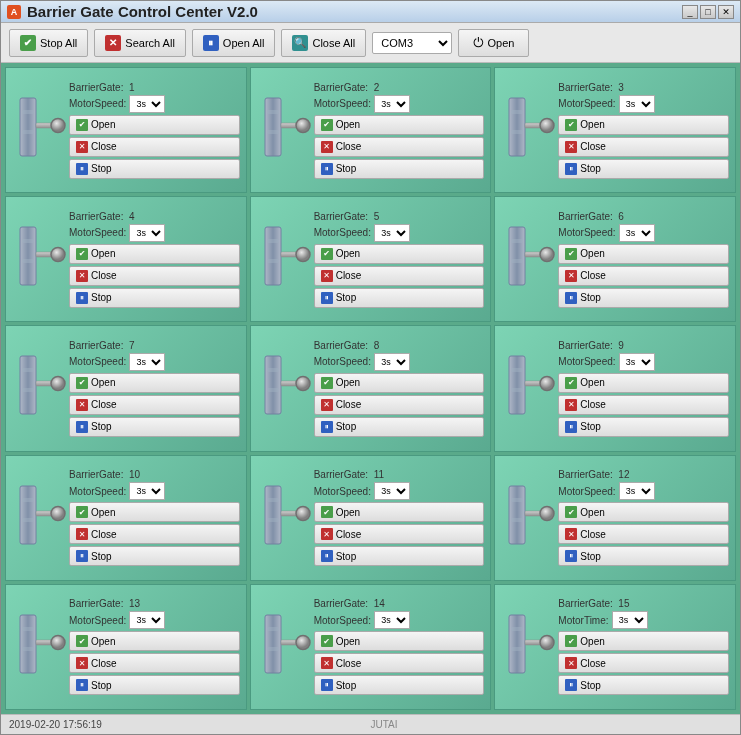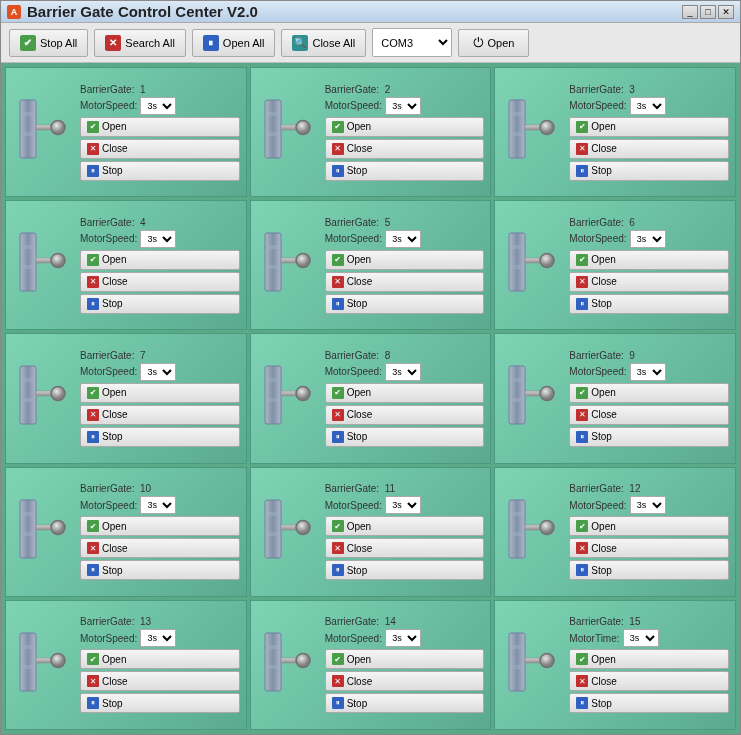--- a/index.html
+++ b/index.html
@@ -78,21 +78,21 @@
       border-radius: 2px;
       display: flex; align-items: center; justify-content: center;
       font-size: 10px;
       font-weight: bold;
     }
     .btn-icon.green { background: #4a9e4a; color: white; }
     .btn-icon.red { background: #c03030; color: white; }
     .btn-icon.blue { background: #3060c0; color: white; }
     .btn-icon.teal { background: #309090; color: white; }
     .com-select {
-      height: 29px;
+      height: 22px;
       padding: 0 4px;
       border: 1px solid #aaa;
       background: white;
       font-size: 11px;
       border-radius: 2px;
       min-width: 80px;
     }
     .open-btn {
       height: 28px;
       padding: 0 14px;
@@ -113,21 +113,21 @@
       grid-template-rows: repeat(5, 1fr);
       gap: 3px;
     }
     .gate-cell {
       background: linear-gradient(135deg, #7dd4b4 0%, #5aaa90 100%);
       border: 1px solid #4a9a80;
       display: flex;
       flex-direction: row;
       align-items: center;
       padding: 4px 6px;
-      gap: 13px;
+      gap: 2px;
       position: relative;
     }
     .gate-visual {
       width: 55px;
       flex-shrink: 0;
       display: flex;
       align-items: center;
       justify-content: center;
       position: relative;
       height: 80px;
@@ -1067,13 +1067,17 @@
         </button>
         <button class="gate-btn">
           <span class="gate-btn-icon blue">⏸</span>
           <span>Stop</span>
         </button>
       </div>
     </div>
   </div>
     </div>
 
+  <div class="status-bar">
+    <span>2019-02-20  17:56:19</span>
+    <span class="watermark">JUTAI</span>
+  </div>
 </div>
 
 </body></html>

